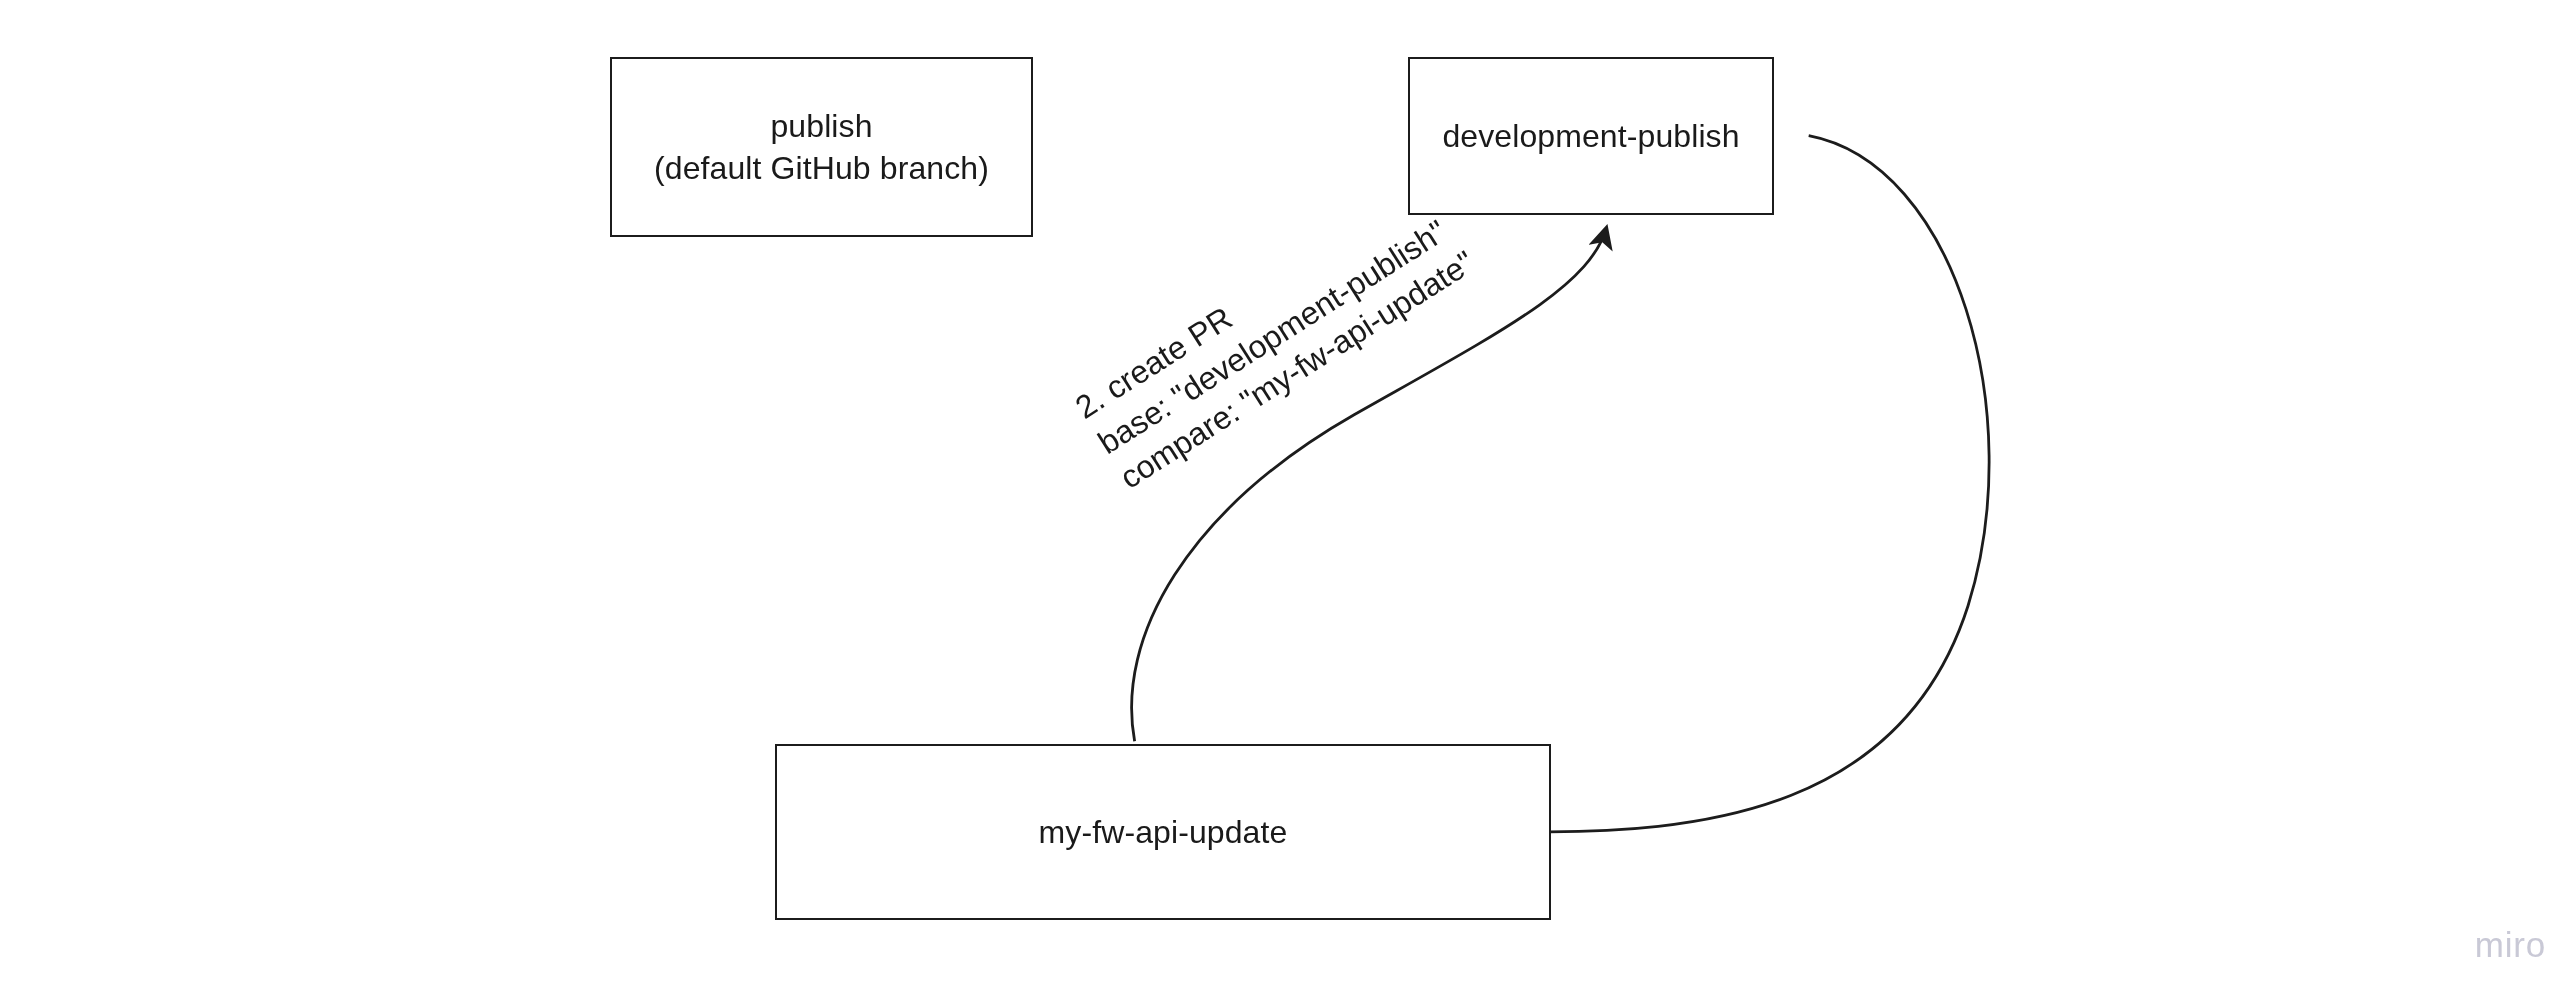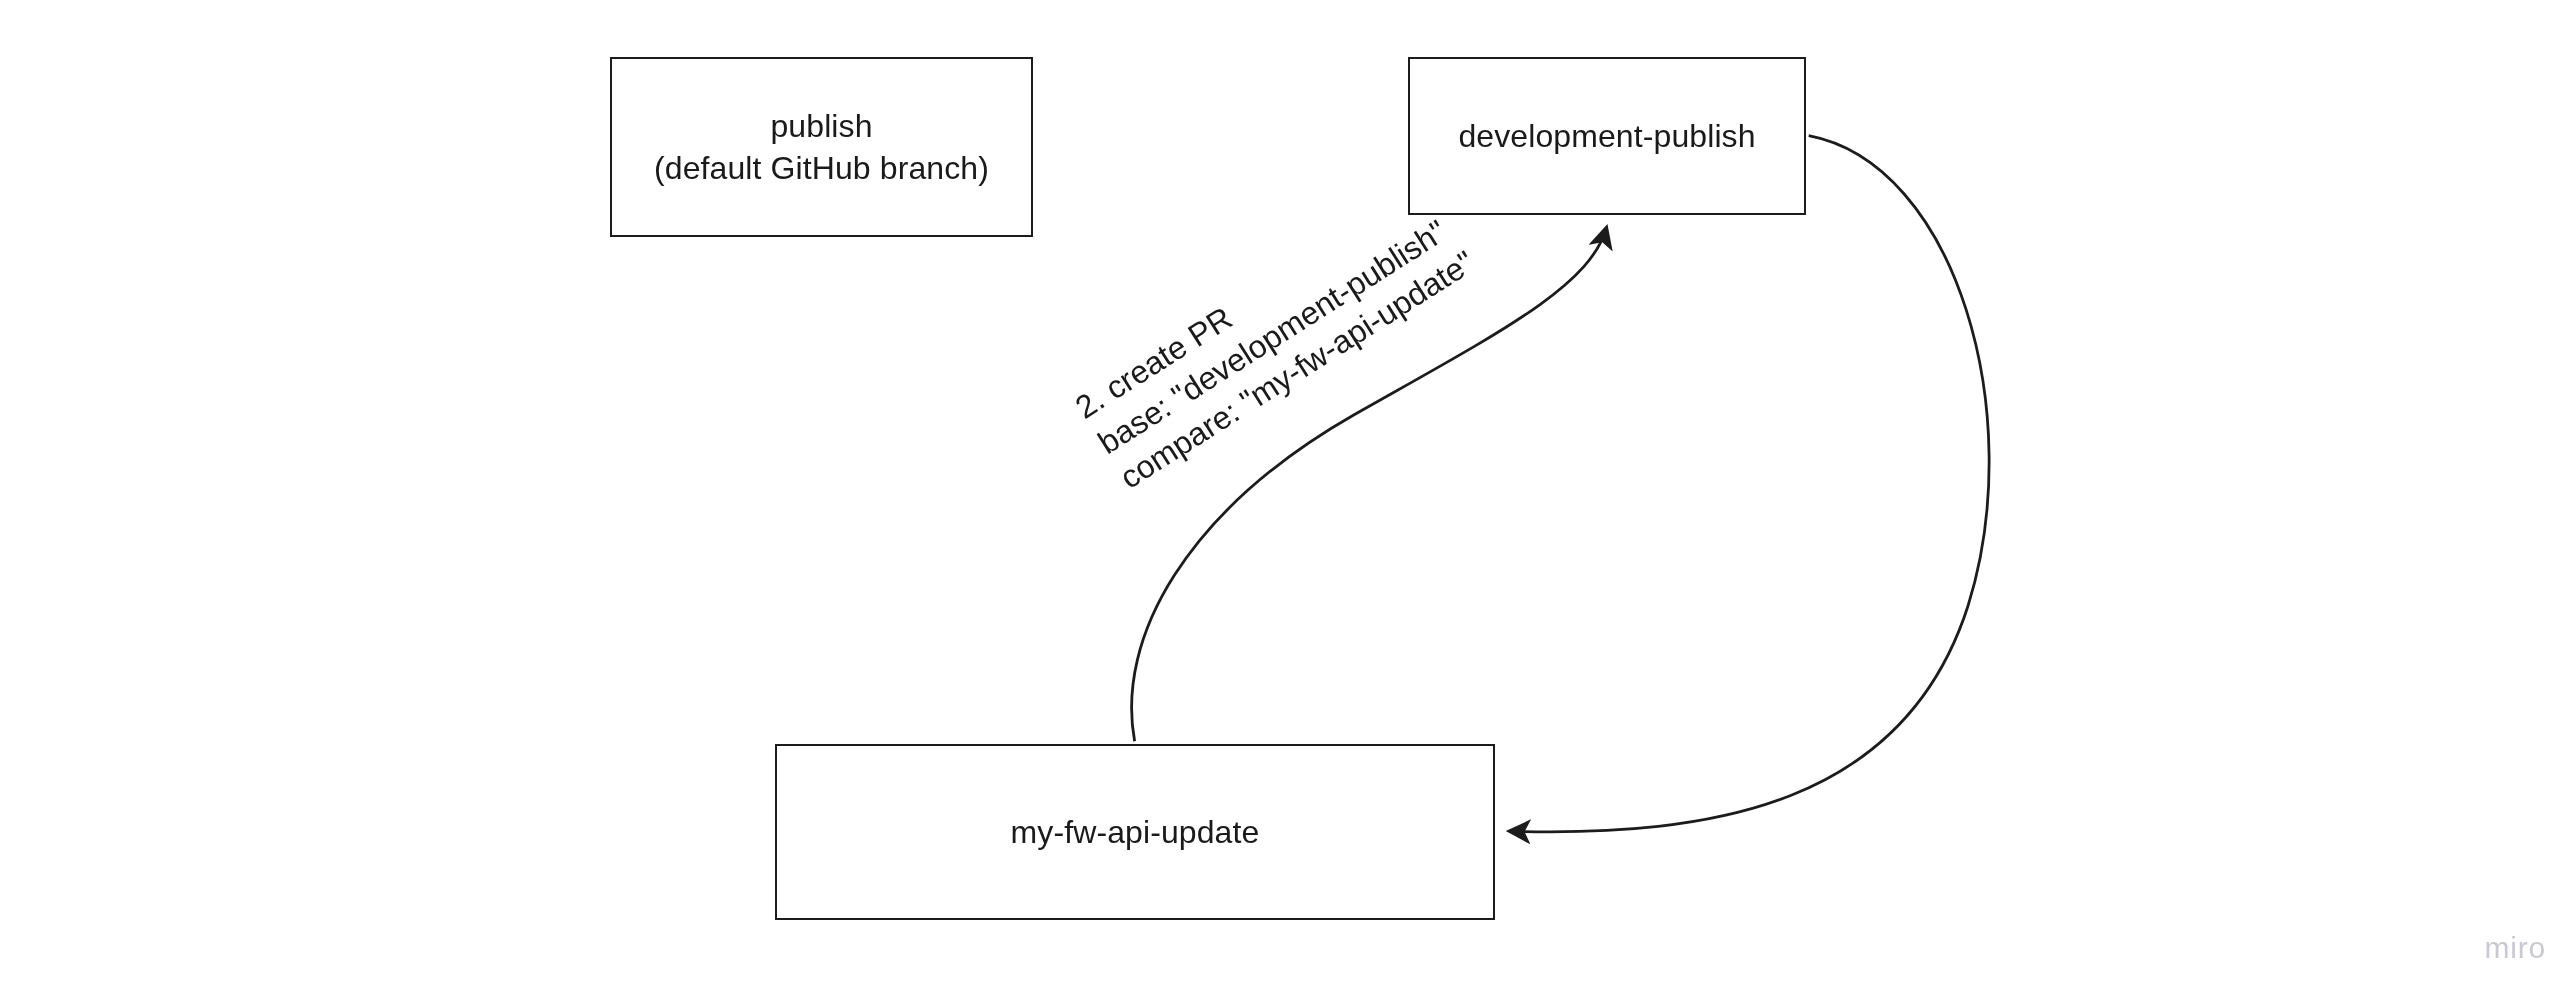--- a/index.html
+++ b/index.html
@@ -47,27 +47,27 @@
   }
   #node-publish {
     left: 610px;
     top: 57px;
     width: 423px;
     height: 180px;
   }
   #node-development-publish {
     left: 1408px;
     top: 57px;
-    width: 398px;
+    width: 366px;
     height: 158px;
   }
   #node-my-fw-api-update {
     left: 775px;
     top: 744px;
-    width: 720px;
+    width: 776px;
     height: 176px;
   }
   .edge-label {
     position: absolute;
     color: #1a1a1a;
     font-size: 32px;
     line-height: 1.3;
     white-space: pre-line;
     z-index: 3;
   }
@@ -80,21 +80,21 @@
     left: 1135px;
     top: 374px;
     transform: rotate(-32.5deg);
     transform-origin: 0 100%;
     width: 574px;
   }
   #miro-watermark {
     position: absolute;
     right: 30px;
     bottom: 21px;
-    font-size: 30px;
+    font-size: 35px;
     letter-spacing: 0.8px;
     color: #c9c9d6;
     z-index: 3;
     user-select: none;
   }
 </style>
 </head>
 <body>
 
 <div id="canvas">

